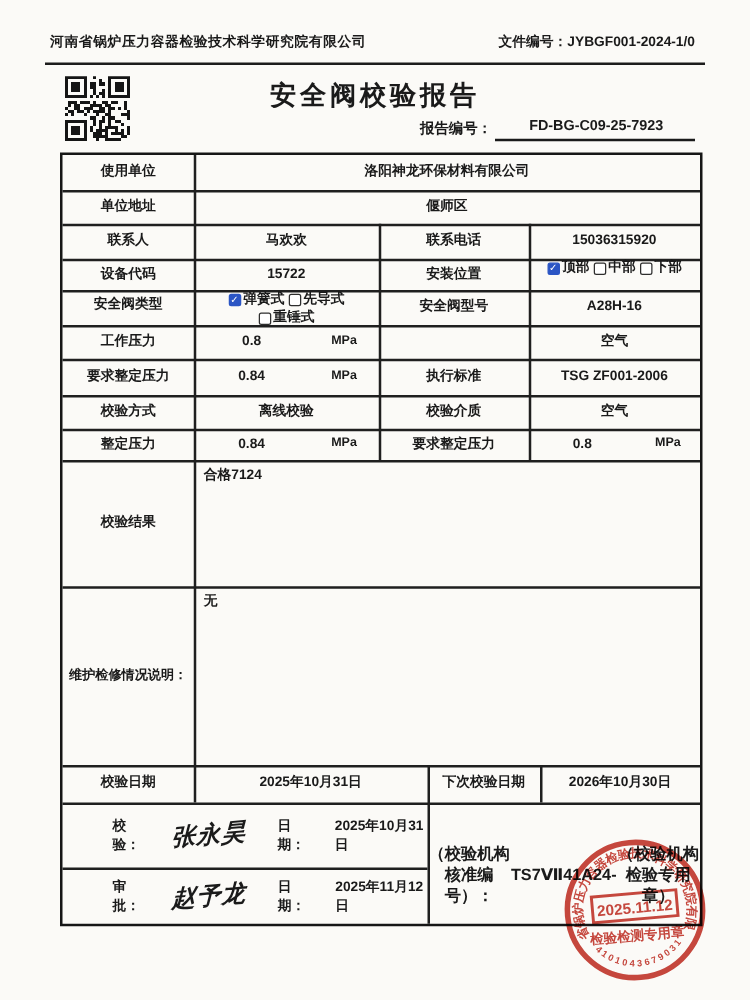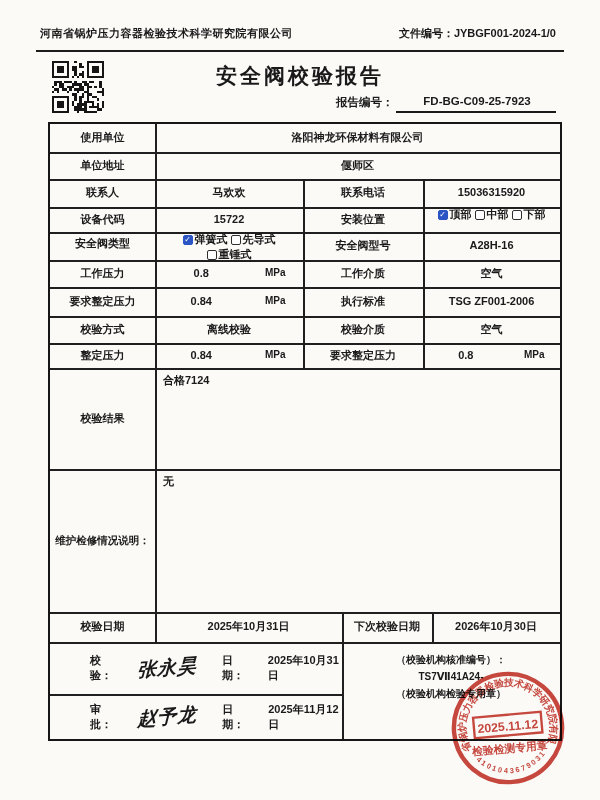--- a/index.html
+++ b/index.html
@@ -33,22 +33,22 @@
   .cb.checked{background:#2b55c4;border-color:#2b55c4;}
   .cb.checked::after{content:"✓";color:#fff;font-size:8px;line-height:1;font-weight:700;}
   
   .sigrow{position:absolute;display:flex;align-items:center;font-size:11px;}
   .sig-label{margin-left:40px;}
   .sig-name{width:104px;text-align:center;font-family:"DejaVu Serif","Liberation Serif",serif;
             font-style:italic;font-size:19px;transform:rotate(-5deg) skewX(-6deg);letter-spacing:1px;}
   .sig-date-label{margin-left:8px;}
   .sig-date{margin-left:16px;}
   
-  .agency{position:absolute;display:flex;flex-direction:column;align-items:center;
-          padding-top:9px;font-size:10px;line-height:17px;text-align:center;}
+  .agency{position:absolute;display:flex;flex-direction:row;align-items:center;
+          padding-top:9px;font-size:13px;line-height:17px;text-align:center;}
   
   .stamp{position:absolute;left:449px;top:669px;mix-blend-mode:multiply;opacity:.93;transform:rotate(-5deg);}
 </style>
 </head>
 <body>
 
 <div class="page">
 
   <div class="abs hdr-company">河南省锅炉压力容器检验技术科学研究院有限公司</div>
   <div class="abs hdr-file">
@@ -354,21 +354,20 @@
         </span>
     </div>
     <div class="cell" style="left:253px;top:108px;width:120px;height:28px">安全阀型号</div>
     <div class="cell" style="left:373px;top:108px;width:137px;height:28px">A28H-16</div>
 
     <div class="cell" style="left:0;top:136px;width:105px;height:27px">工作压力</div>
     <div class="cell pcell" style="left:105px;top:136px;width:148px;height:27px">
       <span class="pv">0.8</span>
         <span class="pu">MPa</span>
     </div>
-    <div class="cell" style="left:253px;top:136px;width:120px;height:27px">工作介质</div>
     <div class="cell" style="left:373px;top:136px;width:137px;height:27px">空气</div>
 
     <div class="cell" style="left:0;top:163px;width:105px;height:29px">要求整定压力</div>
     <div class="cell pcell" style="left:105px;top:163px;width:148px;height:29px">
       <span class="pv">0.84</span>
         <span class="pu">MPa</span>
     </div>
     <div class="cell" style="left:253px;top:163px;width:120px;height:29px">执行标准</div>
     <div class="cell" style="left:373px;top:163px;width:137px;height:29px">TSG ZF001-2006</div>
 

